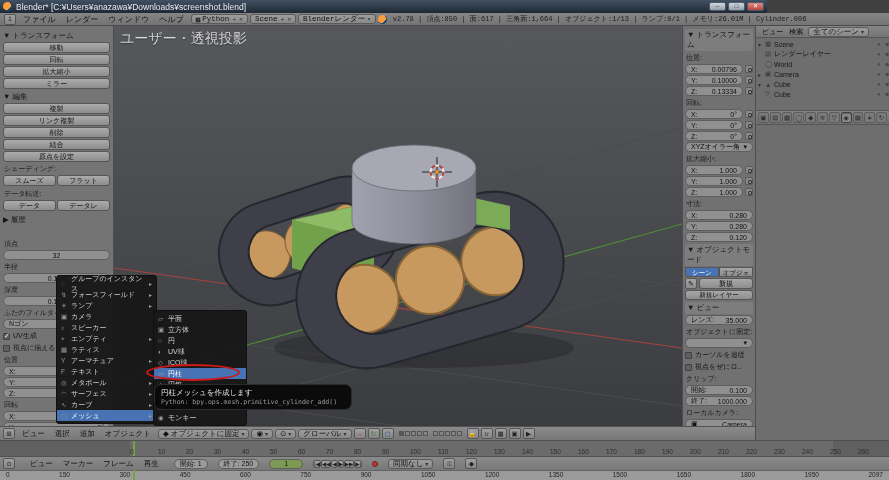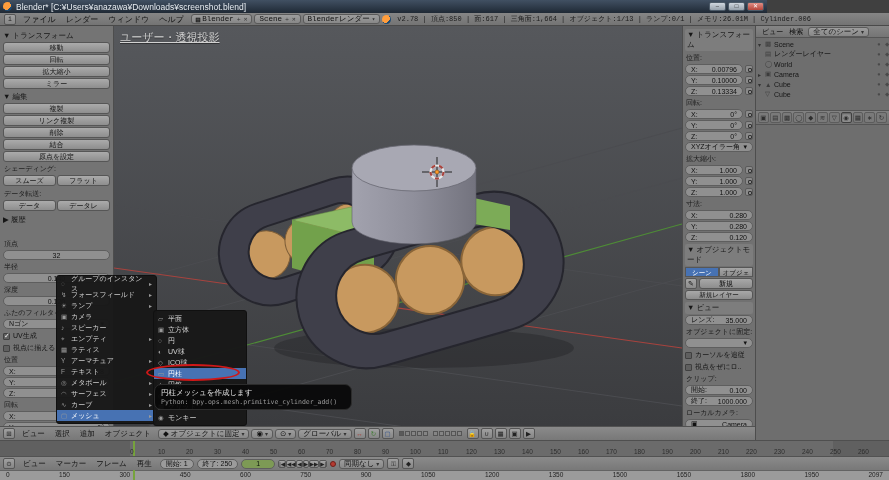--- a/index.html
+++ b/index.html
@@ -33,21 +33,21 @@
   .check-row { display:flex; align-items:center; gap:3px; font-size:7px; margin:2px 0; }
   .cb { width:7px; height:7px; background:#5f5f5f; border:1px solid #404040; border-radius:1px; position:relative; flex:none; }
   .check-row.hl .cb::after { content:"✓"; position:absolute; top:-2px; left:0; font-size:7px; color:#f0f0f0; }
   .nrow { display:flex; align-items:center; gap:2px; margin:1px 0; }
   .nrow .nfield { flex:1; margin:0; }
   .lock { width:8px; height:8px; background:#8a8a8a; border:1px solid #5a5a5a; border-radius:2px; flex:none; position:relative; }
   .lock::after { content:""; position:absolute; left:2px; top:2px; width:2px; height:2px; border:1px solid #333; border-radius:1px; }
 
   
   #viewport { left:114px; top:26px; width:568px; height:400px; overflow:hidden; }
-  #vp-label { left:120px; top:30px; color:#d2d2d2; font-size:11px; text-shadow:0 1px 1px rgba(0,0,0,.4);text-decoration:underline; }
+  #vp-label { left:120px; top:30px; color:#d2d2d2; font-size:14px; text-shadow:0 1px 1px rgba(0,0,0,.4); }
 
   
   #npanel { left:682px; top:26px; width:73px; height:400px; background:#717171; border-left:1px solid #4d4d4d; padding:1px 2px; overflow:hidden; font-size:7px; }
   #npanel .panel-hd { background:#7d7d7d; border-radius:2px; padding:1px 2px; margin:2px 0 1px; }
   .seg { display:flex; margin:1px 0; }
   .seg span { flex:1; text-align:center; background:linear-gradient(#a5a5a5,#8c8c8c); border:1px solid #565656; font-size:6.5px; height:10px; line-height:9px; }
   .seg span.hl, .seg span.active { background:#4772b3; color:#fff; }
   .wide-btn { display:block; width:100%; height:10px; margin:1px 0; background:linear-gradient(#a8a8a8,#8d8d8d); border:1px solid #565656; border-radius:3px; font-size:6.5px; line-height:8px; text-align:center; color:#111; font-family:inherit; }
 
   
@@ -80,21 +80,21 @@
   .lay { width:5px; height:5px; background:#858585; border:1px solid #555; }
   .lay.hl, .lay.active { background:#5a5a5a; }
   .lay.gap { width:3px; border:none; background:transparent; }
 
   
   #timeline { left:0; top:440px; width:889px; height:16px; background:#6b6b6b; border-top:1px solid #4f4f4f; overflow:hidden; }
   #tl-ticks { position:absolute; left:130px; bottom:1px; display:flex; }
   #tl-ticks span { width:28px; font-size:6.5px; color:#2d2d2d; }
   .tl-dim { position:absolute; top:0; height:16px; background:rgba(0,0,0,.10); }
   #cur-frame-line { position:absolute; left:133px; top:0; width:2px; height:16px; background:#76a33c; }
-  #timeline-hdr { left:0; top:456px; width:889px; height:14px; background:linear-gradient(#8a8a8a,#787878); border-top:1px solid #525252; display:flex; align-items:center; gap:3px; padding:0 3px; font-size:7.5px; white-space:nowrap; overflow:hidden; }
+  #timeline-hdr { left:0; top:456px; width:889px; height:14px; background:linear-gradient(#8a8a8a,#787878); border-top:1px solid #525252; display:flex; align-items:center; gap:10px; padding:0 3px; font-size:7.5px; white-space:nowrap; overflow:hidden; }
   .tl-field { display:inline-flex; align-items:center; gap:2px; background:#9b9b9b; border:1px solid #5e5e5e; border-radius:6px; height:10px; padding:0 5px; font-size:7px; }
   .tl-field.frame { background:#7d9a55; color:#0d150a; min-width:34px; justify-content:center; }
   .pbtn { width:14px; height:10px; background:linear-gradient(#a5a5a5,#898989); border:1px solid #565656; border-radius:2px; font-size:5.5px; line-height:9px; text-align:center; color:#222; }
   .recdot { width:6px; height:6px; border-radius:50%; background:#b53a30; border:1px solid #6e201a; }
   #bottom-ruler { left:0; top:470px; width:889px; height:10px; background:#9b9b9b; border-top:1px solid #636363; display:flex; justify-content:space-between; padding:0 6px; overflow:hidden; }
   #bottom-ruler span { font-size:6.5px; color:#222; }
   #br-line { position:absolute; left:133px; top:470px; width:2px; height:10px; background:#76a33c; }
 
   
   #add-menu { left:56px; top:275px; width:101px; background:rgba(24,24,24,.97); border:1px solid #101010; border-radius:3px; padding:2px 0; z-index:50; }
@@ -118,21 +118,21 @@
   <span class="wbtn">–</span>
   <span class="wbtn">□</span>
   <span class="wbtn close">✕</span>
 </div>
 
 <div id="infobar" class="abs">
   <span class="hicn">i</span>
   <span><span class="bar-btn">ファイル</span><span class="bar-btn">レンダー</span><span class="bar-btn">ウィンドウ</span><span class="bar-btn">ヘルプ</span></span>
   <span class="selbox">
     <span>▦</span>
-    <span>Blender</span>
+    <span>Python</span>
     <span class="mini">＋</span>
     <span class="mini">✕</span>
   </span>
   <span class="selbox">
     <span>Scene</span>
     <span class="mini">＋</span>
     <span class="mini">✕</span>
   </span>
   <span class="selbox">
     <span>Blenderレンダー</span>

